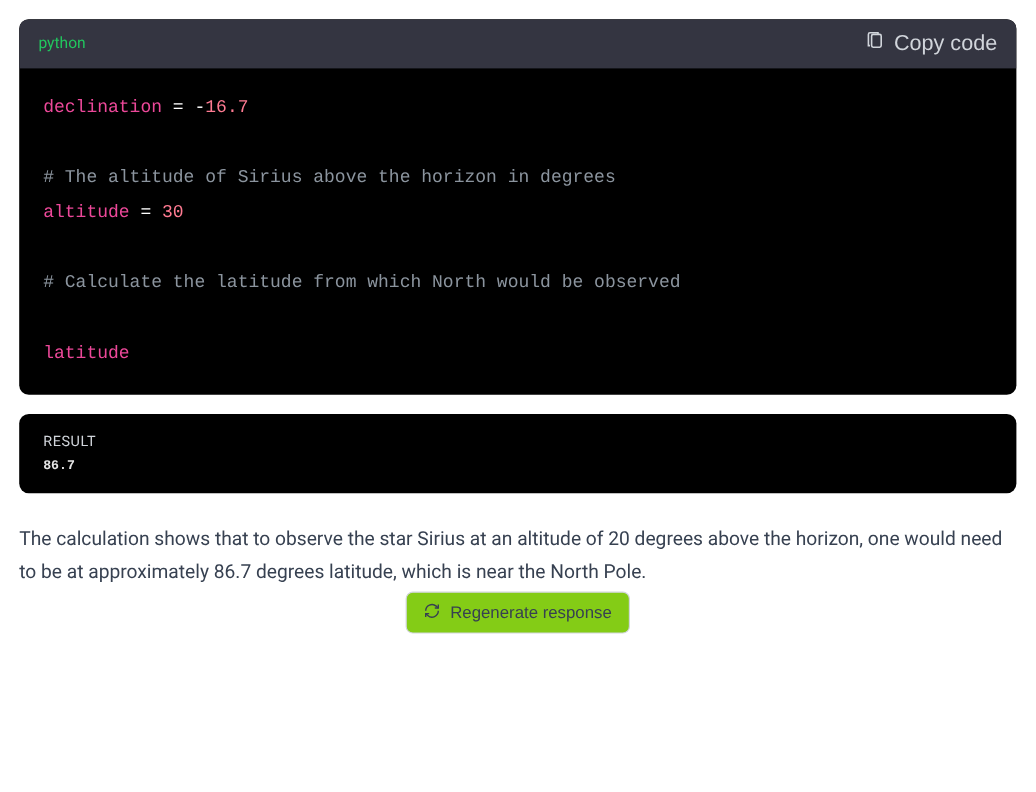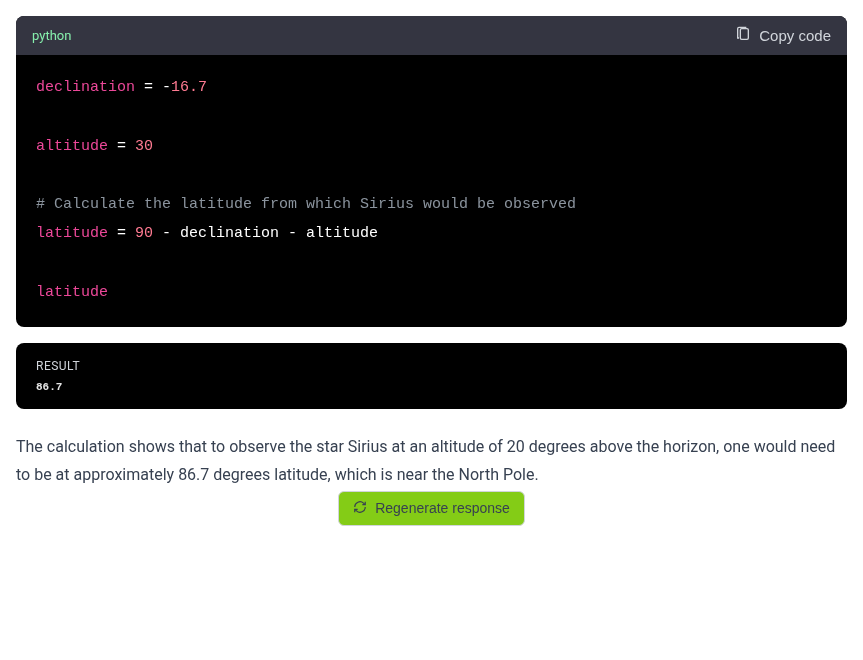--- a/index.html
+++ b/index.html
@@ -20,29 +20,29 @@
       margin-bottom: 16px;
     }
     .code-header {
       background: #343541;
       padding: 10px 16px;
       display: flex;
       justify-content: space-between;
       align-items: center;
     }
     .code-lang {
-      color: #86efac;
+      color: #22c55e;
       font-size: 13px;
     }
     .copy-btn {
       display: flex;
       align-items: center;
       gap: 8px;
       color: #d1d5db;
-      font-size: 15px;
+      font-size: 18px;
       cursor: pointer;
       background: none;
       border: none;
     }
     .copy-btn svg {
       width: 16px;
       height: 16px;
       stroke: #d1d5db;
       fill: none;
       stroke-width: 2;
@@ -127,24 +127,24 @@
             <rect x="8" y="4" width="12" height="16" rx="2"></rect>
             <path d="M16 4V2H6a2 2 0 0 0-2 2v14h2"></path>
           </svg>
       </span>
       <span>Copy code</span>
     </button>
   </div>
   <div class="code-body">
     <div class="code-line"><span class="keyword-var">declination</span><span> = </span><span>-</span><span class="number">16.7</span></div>
     <div class="code-line"><span></span>&nbsp;</div>
+    <div class="code-line"><span class="comment"># The altitude of Sirius above the horizon in degrees</span></div>
     <div class="code-line"><span class="keyword-var">altitude</span><span> = </span><span class="number">30</span></div>
     <div class="code-line"><span></span>&nbsp;</div>
-    <div class="code-line"><span class="comment"># Calculate the latitude from which Sirius would be observed</span></div>
-    <div class="code-line"><span class="keyword-var">latitude</span><span> = </span><span class="number">90</span><span> - declination - altitude</span></div>
+    <div class="code-line"><span class="comment"># Calculate the latitude from which North would be observed</span></div>
     <div class="code-line"><span></span>&nbsp;</div>
     <div class="code-line"><span class="keyword-var">latitude</span></div>
   </div>
 </div>
 
 <div class="result-block">
   <div class="result-label">RESULT</div>
   <div class="result-value">86.7</div>
 </div>
 

